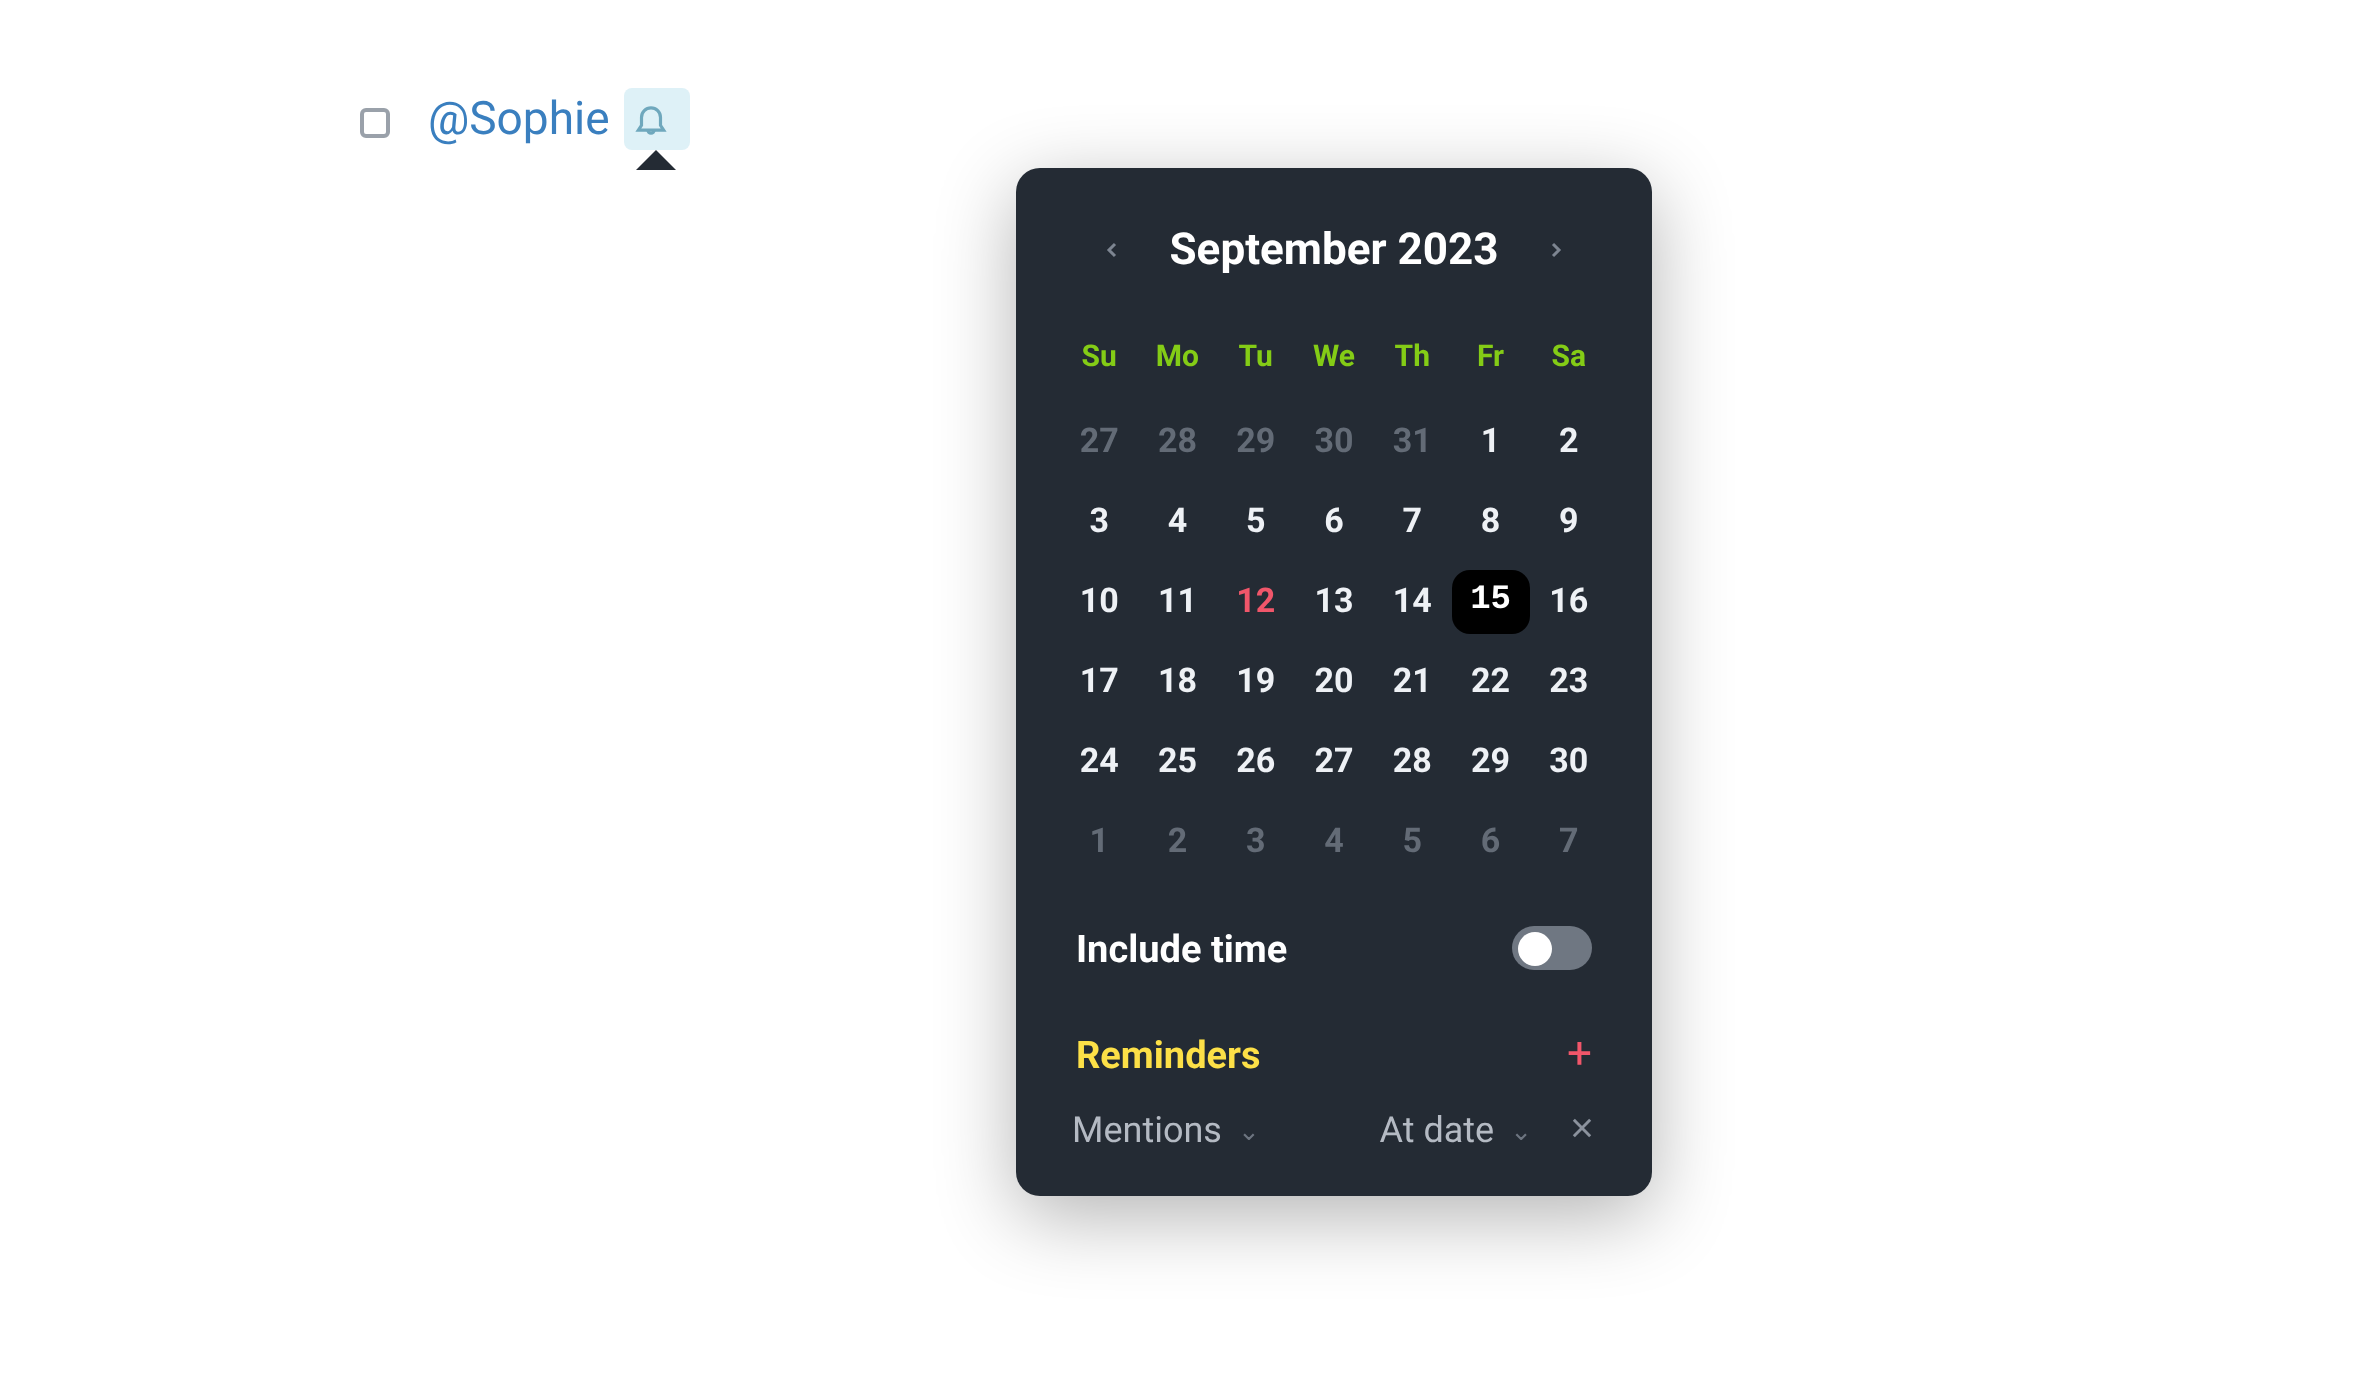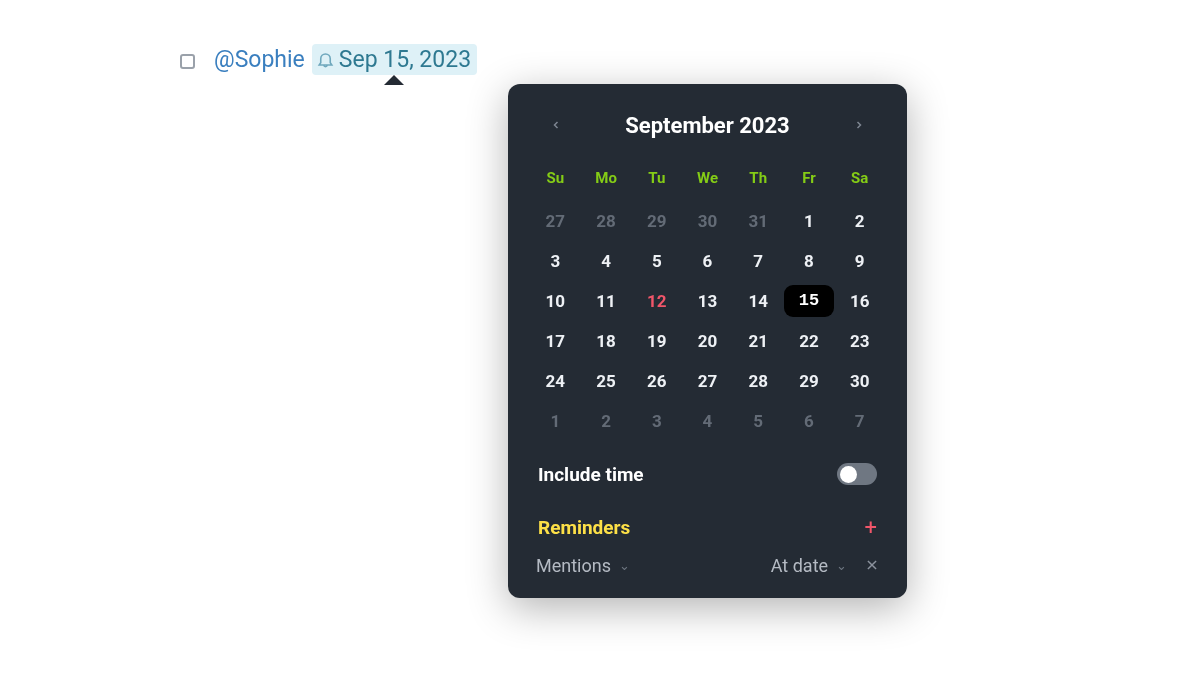--- a/index.html
+++ b/index.html
@@ -4,21 +4,21 @@
 <style>
   * { box-sizing: border-box; }
   html, body { margin:0; padding:0; width:1184px; height:693px; background:#fff; font-family:-apple-system,BlinkMacSystemFont,"Segoe UI",Roboto,Helvetica,Arial,sans-serif; }
   .task-line { position:absolute; top:44px; left:180px; display:flex; align-items:center; font-size:23px; color:#262b32; }
   .checkbox { width:15px; height:15px; border:2px solid #9aa1aa; border-radius:3px; margin-right:12px; margin-top:4px; flex-shrink:0; }
   .task-text { color:#262b32; }
   .mention { color:#3a7fbf; margin-left:7px; }
   .date-badge { display:inline-flex; align-items:center; background:#def1f7; color:#2e7991; border-radius:4px; padding:0 6px 0 4px; margin-left:7px; height:31px; position:relative; }
   .date-badge svg { width:19px; height:19px; margin-right:4px; }
   .date-badge:after { content:""; position:absolute; left:50%; bottom:-10px; margin-left:-10px; border-left:10px solid transparent; border-right:10px solid transparent; border-bottom:10px solid #242b34; }
-  .popover { position:absolute; top:84px; left:508px; width:399px; background:#242b34; border-radius:12px; box-shadow:0 10px 40px rgba(0,0,0,.3); padding:0 0 22px 0; }
+  .popover { position:absolute; top:84px; left:508px; width:318px; background:#242b34; border-radius:12px; box-shadow:0 10px 40px rgba(0,0,0,.3); padding:0 0 22px 0; }
   .cal-header { display:flex; align-items:center; justify-content:space-between; padding:26px 36px 0 36px; }
   .cal-title { color:#fff; font-weight:700; font-size:22px; }
   .chev { color:#7d8591; cursor:pointer; padding:6px; }
   .cal-grid { display:grid; grid-template-columns:repeat(7,1fr); margin:22px 22px 0 22px; row-gap:8px; }
   .dow { color:#84cc16; font-weight:700; font-size:15px; text-align:center; padding:6px 0 10px 0; }
   .day { color:#eef1f5; font-weight:700; font-size:17px; text-align:center; height:32px; line-height:32px; border-radius:9px; cursor:pointer; }
   .day.other { color:#636b76; }
   .day.today { color:#f1566a; }
   .day.selected { background:#000000; color:#fff;font-family:Liberation Mono, monospace; }
   .option-row { display:flex; align-items:flex-start; justify-content:space-between; padding:0 30px; margin-top:26px; }
@@ -38,21 +38,20 @@
 <body>
 
 <div class="task-line">
   <span class="checkbox"></span>
   <span class="mention">@Sophie</span>
   <span class="date-badge">
     <svg viewBox="0 0 24 24" fill="none" stroke="#6fa8bd" stroke-width="2">
       <path d="M18 16v-5a6 6 0 10-12 0v5l-2 3h16z"></path>
         <path d="M10 19a2 2 0 004 0"></path>
     </svg>
-    <span>Sep 15, 2023</span>
   </span>
 </div>
 
 <div class="popover">
   <div class="cal-header">
     <span class="chev">
       <svg width="12" height="12" viewBox="0 0 24 24" fill="none" stroke="currentColor" stroke-width="3">
           <polyline points="15 18 9 12 15 6"></polyline>
         </svg>
     </span>

